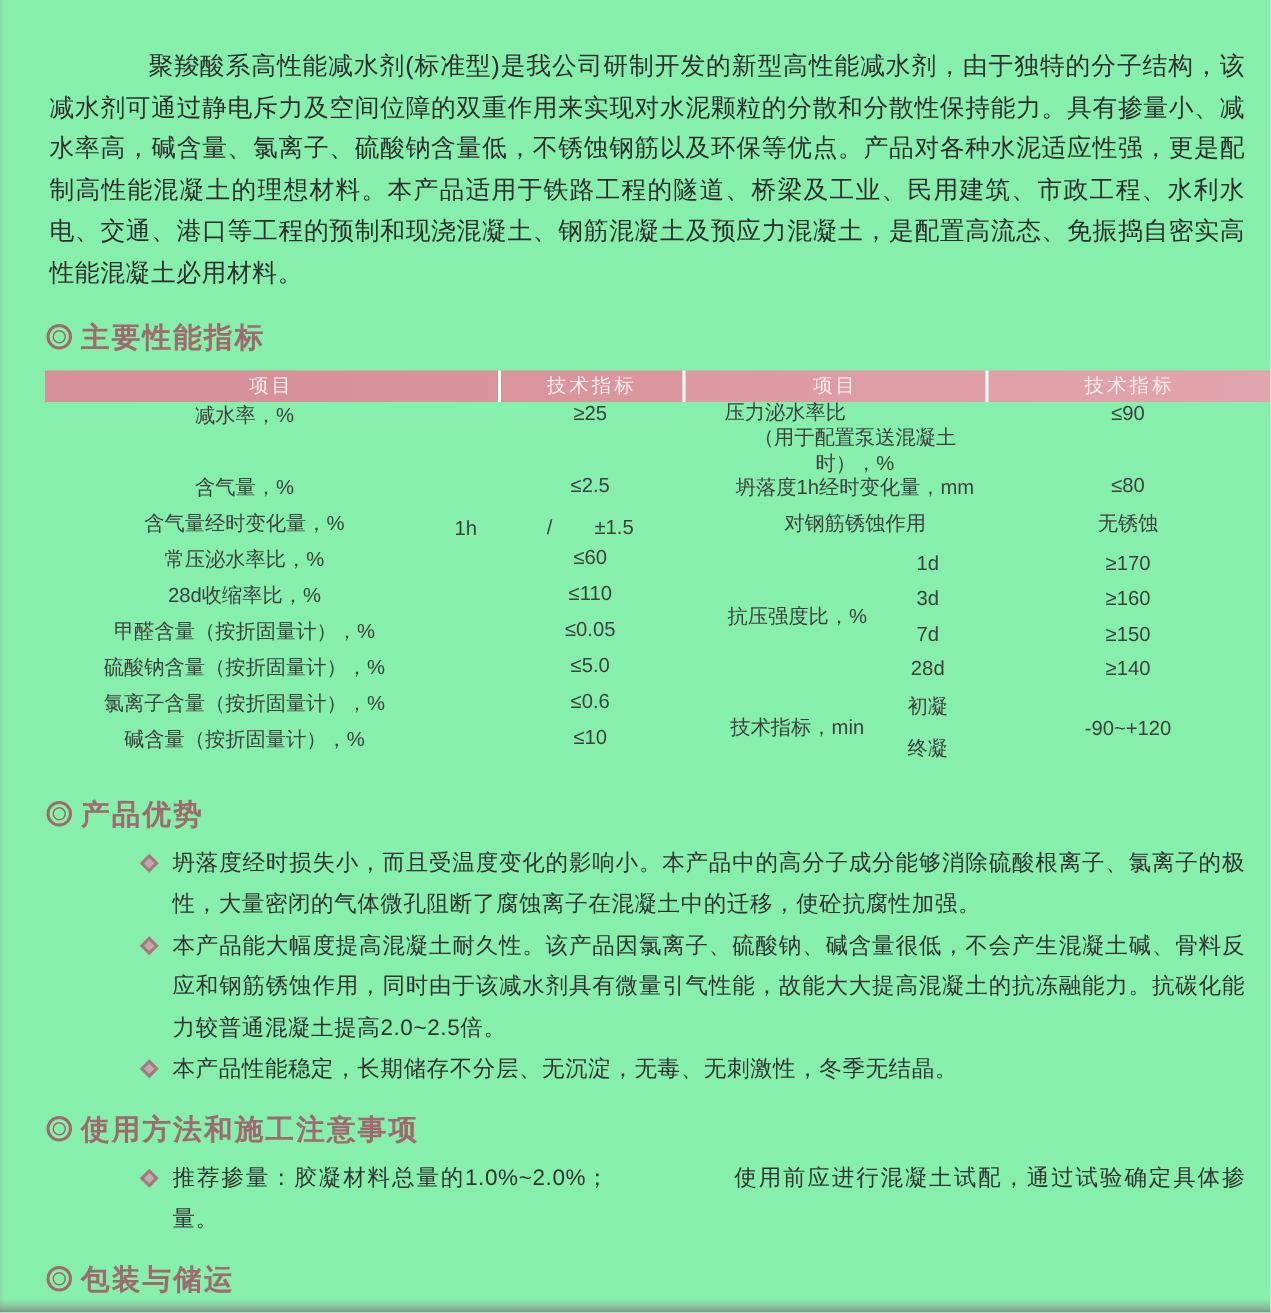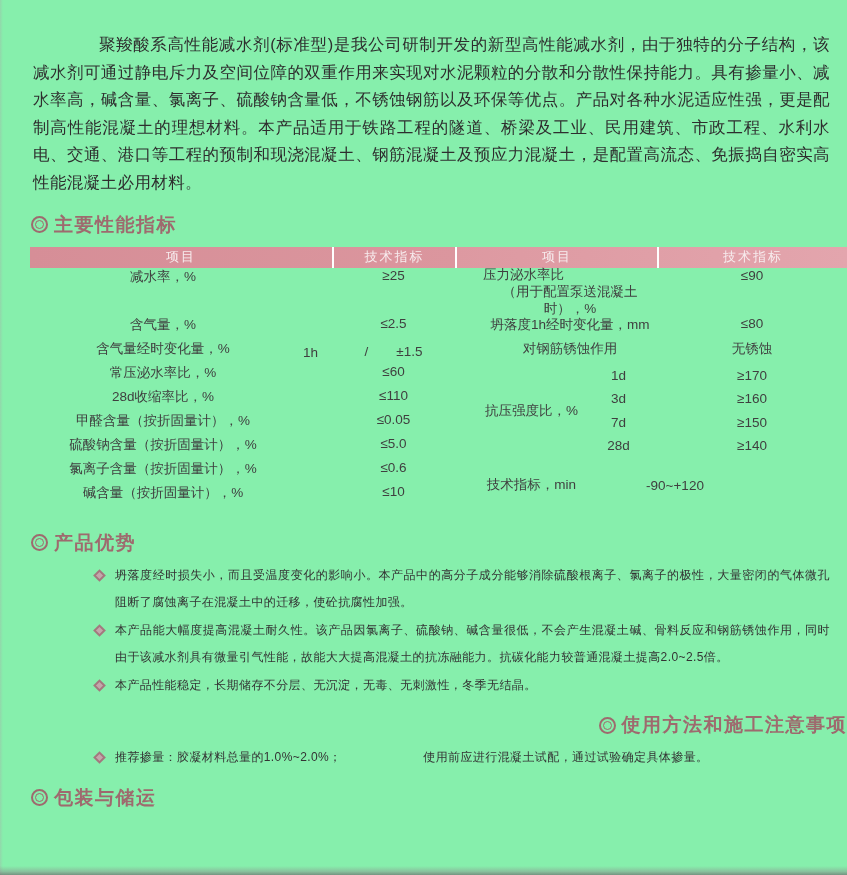--- a/index.html
+++ b/index.html
@@ -38,21 +38,21 @@
     position:relative;
     margin-right:6px;
     flex:0 0 auto;
   }
   .ring::after{
     content:"";position:absolute;inset:2px;
     border:1.5px solid #9e6a6e;border-radius:50%;
   }
   .h-perf{margin-top:16px;}
   .h-adv{margin-top:18px;}
-  .h-usage{margin-top:14px;justify-content:flex-end;}
+  .h-usage{margin-top:14px;}
   .h-pack{margin-top:14px;}
 
   
   .perf-table{
     display:flex;
     margin:10px 0 0 30px;
     width:817px;
     font-size:13.5px;
     color:#3f3f3f;
   }
@@ -91,21 +91,21 @@
   .g-sub{flex:1;display:flex;align-items:center;justify-content:center;}
   .g-specs{width:190px;display:flex;flex-direction:column;}
   .g-spec{flex:1;display:flex;align-items:center;justify-content:center;}
   .g-spec-single{width:190px;display:flex;align-items:center;justify-content:center;}
 
   
   .bullets{margin:7px 17px 0 33px;}
   .bullet{
     position:relative;
     padding-left:82px;
-    font-size:12px;
+    font-size:15px;
     line-height:27.5px;
     letter-spacing:0.4px;
     text-align:justify;
     color:#333;
   }
   .diamond{
     position:absolute;left:62px;top:9px;
     width:9px;height:9px;
     background:#a3787e;
     transform:rotate(45deg);
@@ -223,20 +223,24 @@
           <div class="g-specs">
             <div class="g-spec">≥170</div>
             <div class="g-spec">≥160</div>
             <div class="g-spec">≥150</div>
             <div class="g-spec">≥140</div>
           </div>
         </div>
 
         <div class="group group-setting">
           <div class="g-label">技术指标，min</div>
+          <div class="g-subs">
+            <div class="g-sub">初凝</div>
+            <div class="g-sub">终凝</div>
+          </div>
           <div class="g-spec-single">-90~+120</div>
         </div>
       </div>
     </div>
   </div>
 
   <div class="section-head h-adv">
     <span class="ring"></span>
     <span>产品优势</span>
   </div>

